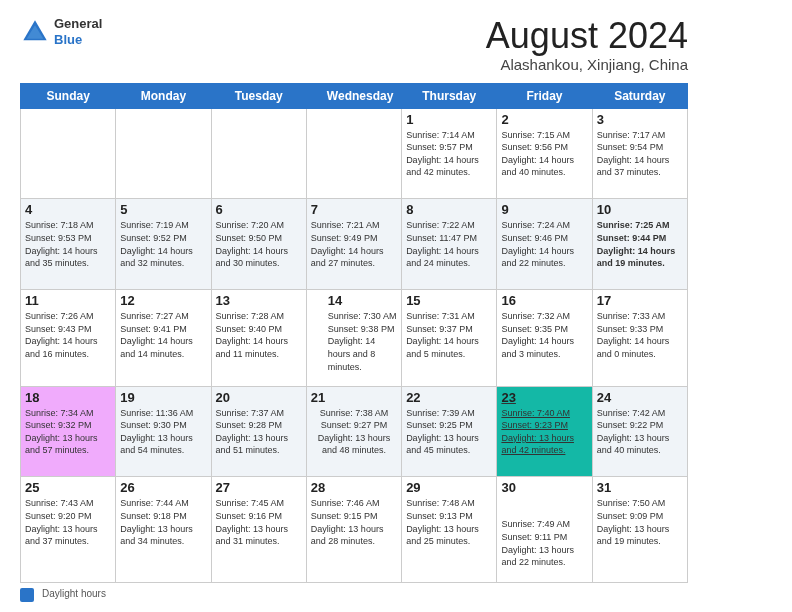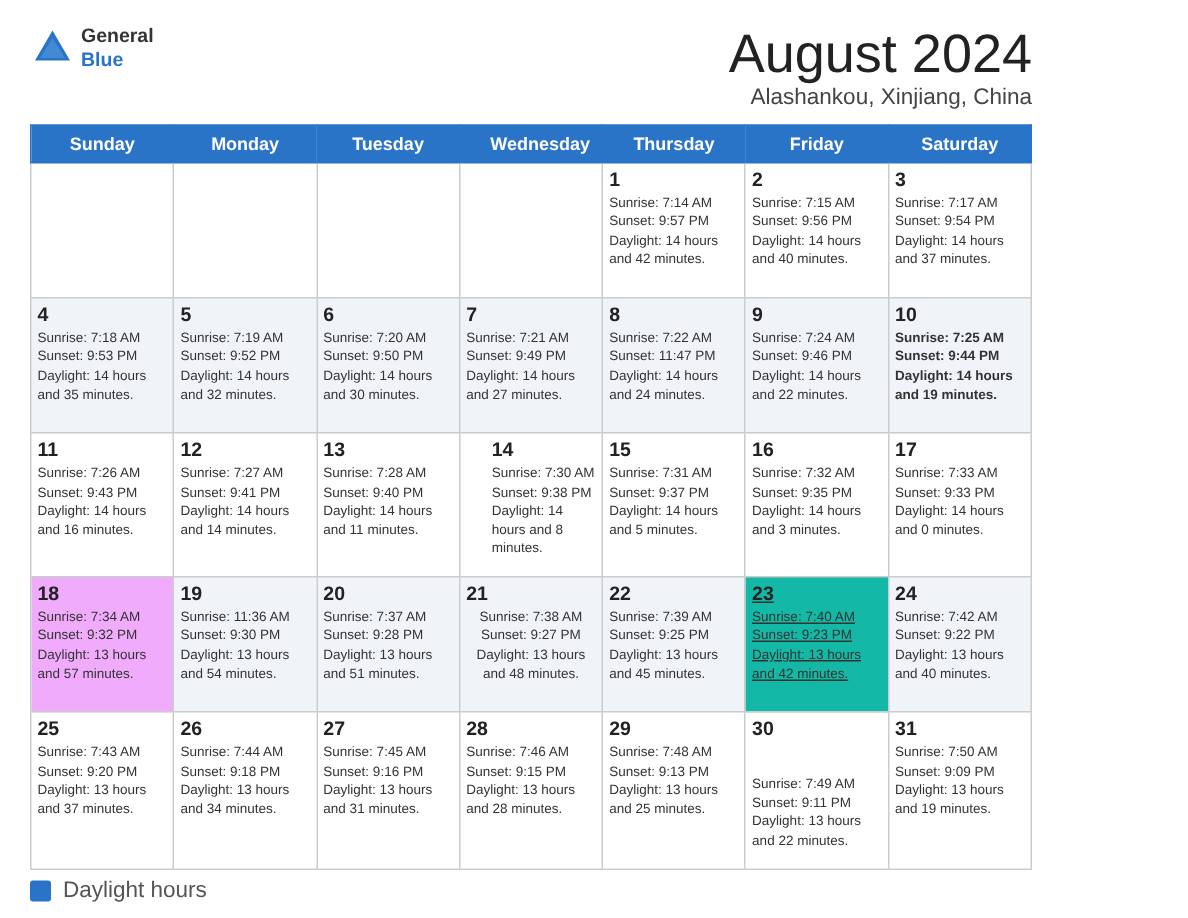--- a/index.html
+++ b/index.html
@@ -95,24 +95,23 @@
     .day-info {
       font-size: 9px;
       color: #333;
       line-height: 1.4;
     }
     .empty-cell {
       background: #fff !important;
     }
     .footer {
       display: flex;
-      align-items: center;
       margin-top: 5px;
       gap: 8px;
-      font-size: 15px;
+      font-size: 10px;
       color: #555;
     }
     .footer-swatch {
       display: inline-block;
       width: 14px;
       height: 14px;
       background: #2a74c8;
       border-radius: 2px;
     }
   </style>

